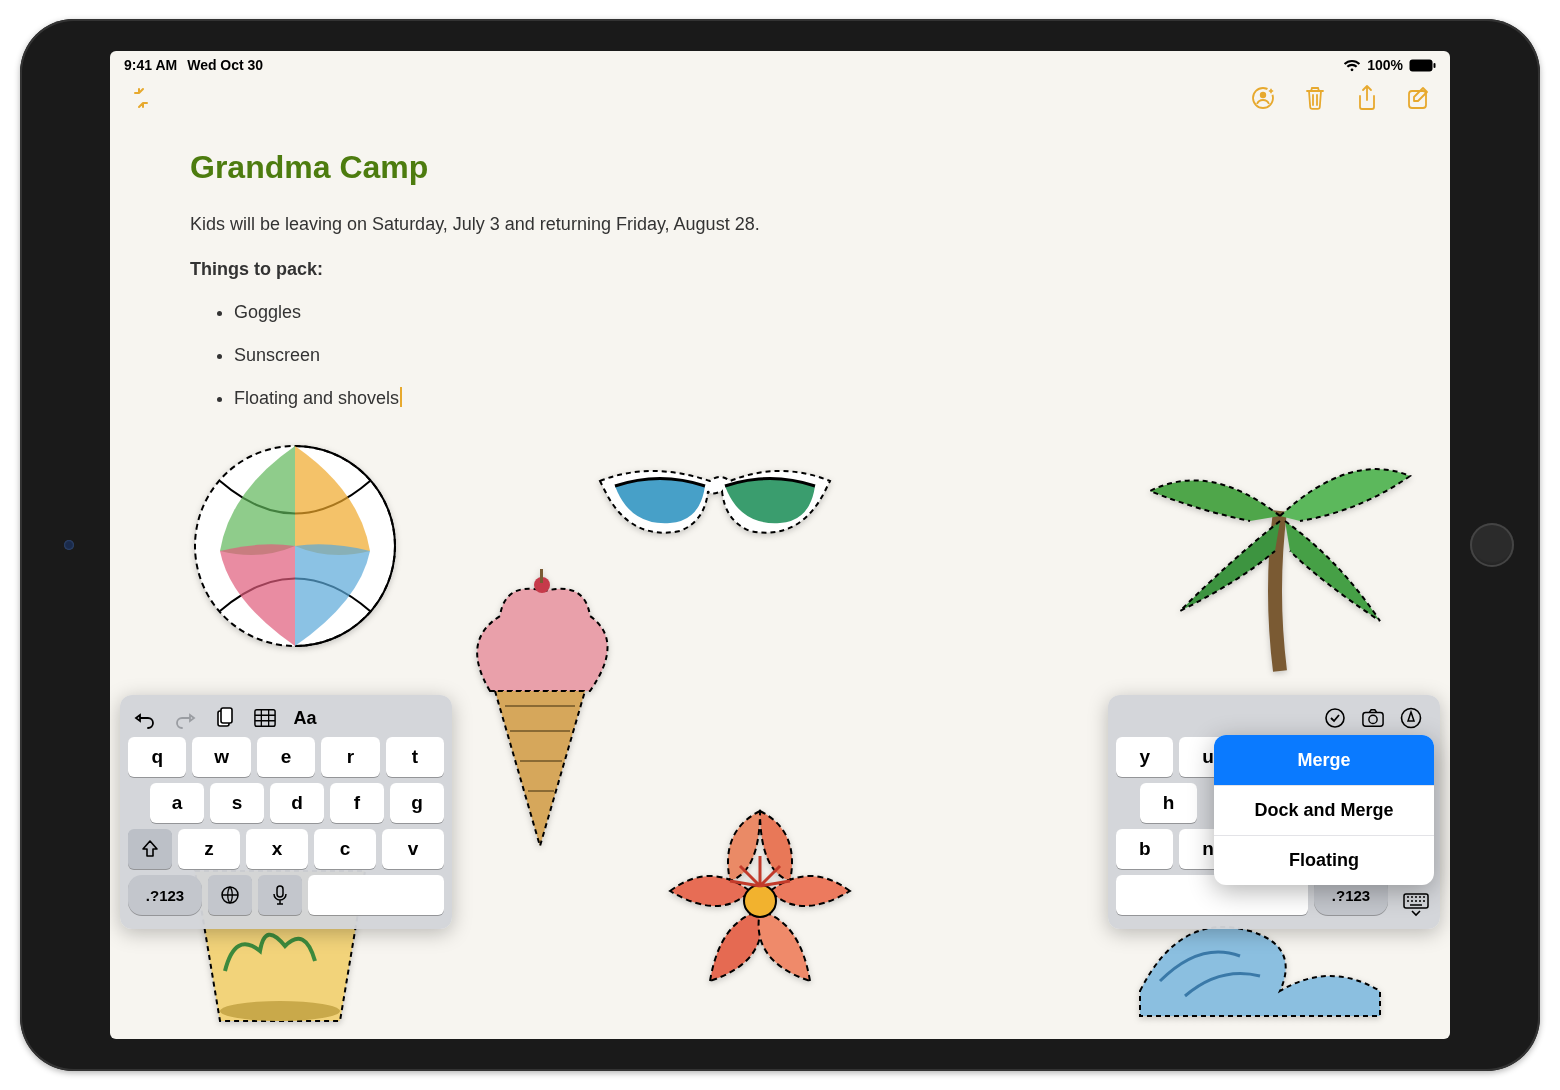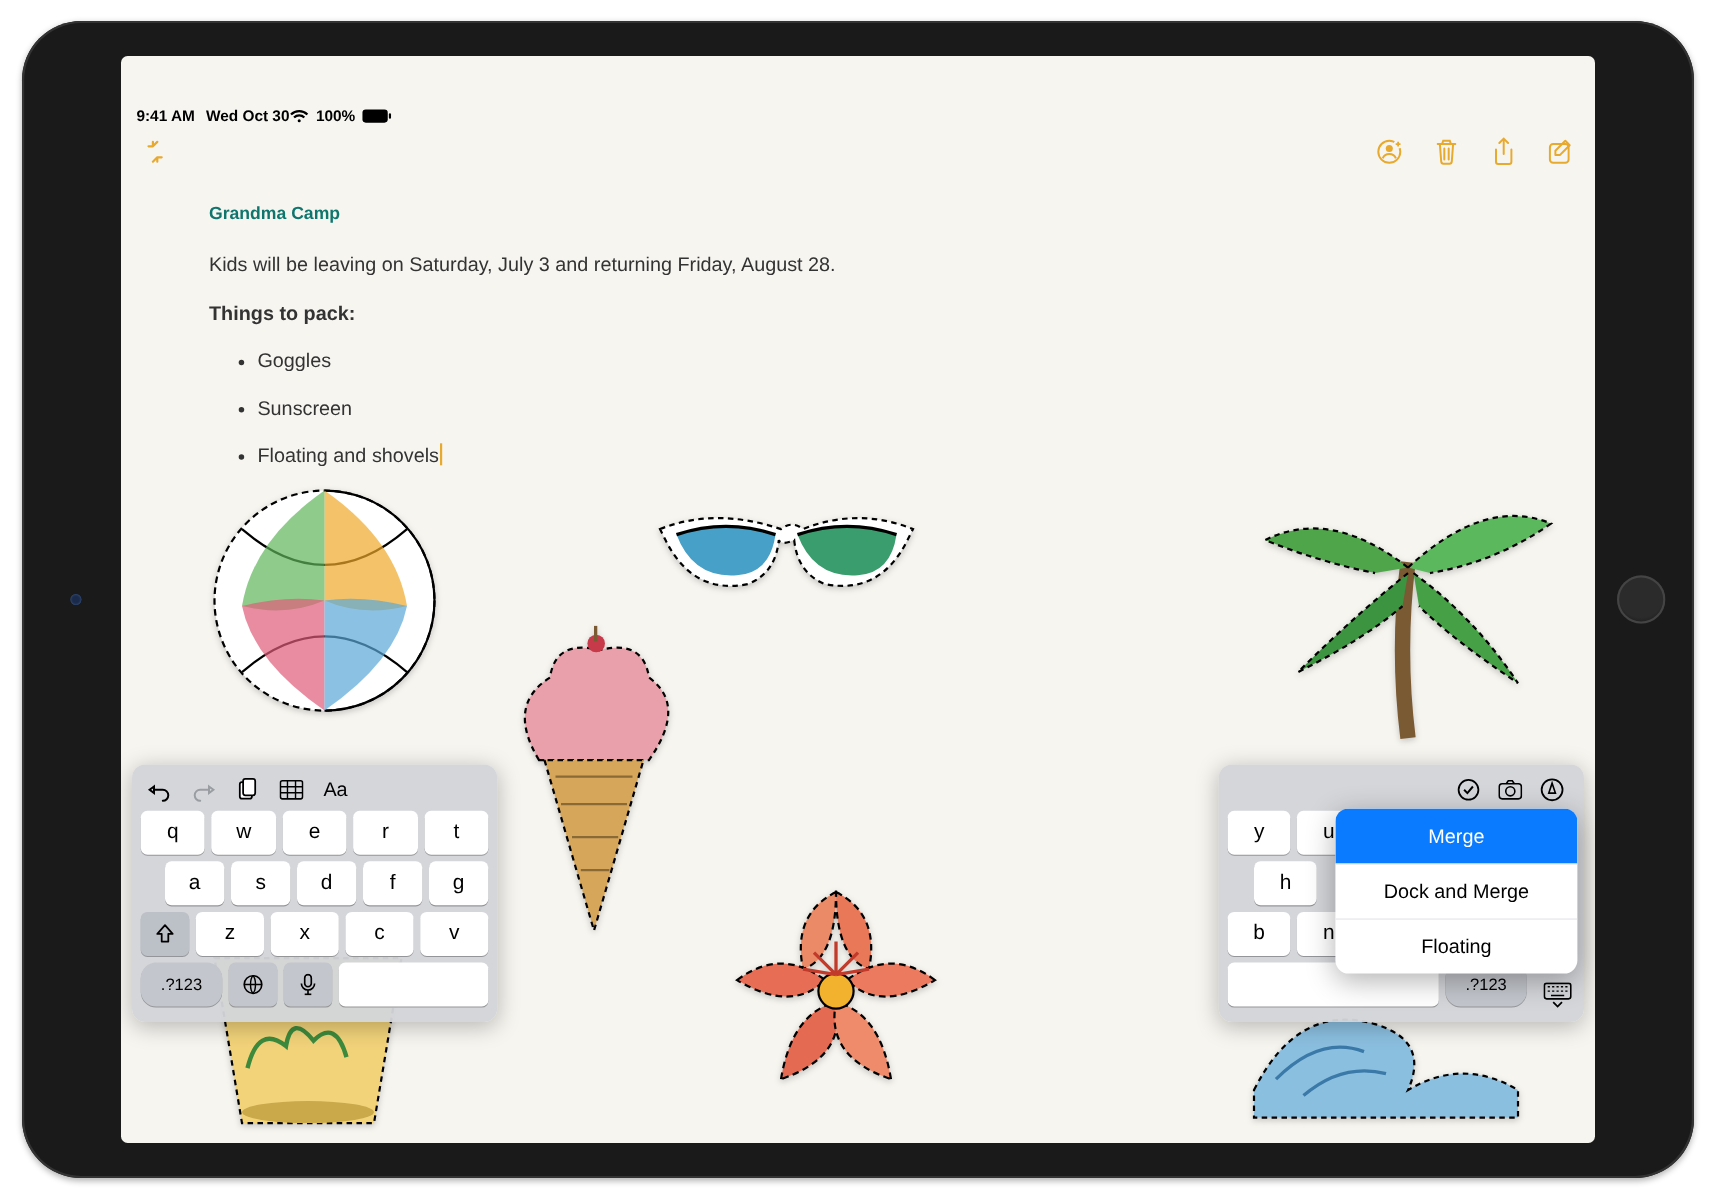--- a/index.html
+++ b/index.html
@@ -46,27 +46,27 @@
     width: 100%;
     height: 100%;
     background: #f7f5f0;
     border-radius: 6px;
     position: relative;
     overflow: hidden;
   }
   
   .status-bar {
     display: flex;
+    justify-content: space-between;
     align-items: center;
     height: 24px;
     padding: 4px 14px 0;
     font-size: 14px;
     font-weight: 600;
     color: #000;
-    margin-top: 40px;
   }
   .status-left { display:flex; gap:10px; }
   .status-right { display:flex; gap:6px; align-items:center; }
   .wifi-ic, .batt-ic { display:inline-flex; align-items:center; }
   
   .navbar {
     height: 46px;
     display:flex;
     justify-content: space-between;
     align-items:center;
@@ -75,35 +75,36 @@
   .nav-left, .nav-right { display:flex; gap:22px; align-items:center; }
   .nav-btn { width:30px; height:30px; display:flex; align-items:center; justify-content:center; cursor:pointer; }
   .gold { color:#e7a92e; }
   
   .note-body {
     padding: 22px 80px 0 80px;
     color:#333;
     font-size: 18px;
     line-height: 1.5;
   }
-  .note-title { font-size: 16px; font-weight:700; color:#0f766e; margin-bottom: 20px; }
+  .note-title { font-size: 32px; font-weight:700; color:#4d7c0f; margin-bottom: 20px; }
   .note-line { margin-bottom: 18px; }
   .note-sub { font-weight:700; margin-bottom:4px; }
   .bullets { list-style: disc; padding-left: 44px; }
   .bullets li { margin: 16px 0; }
   .cursor-bar { display:inline-block; width:2px; height:20px; background:#e7a92e; vertical-align:-3px; margin-left:1px; }
   
   .drawing, .drawing svg { position:absolute; }
   
   .kbd {
     position:absolute;
     background: rgba(210,212,217,0.96);
     border-radius: 12px;
     box-shadow: 0 4px 20px rgba(0,0,0,.25);
     padding: 8px;
+    font-weight: bold;
   }
   .kbd-left { left: 10px; bottom: 110px; width: 332px; }
   .kbd-right { right: 10px; bottom: 110px; width: 332px; }
   .kbd-toolbar { display:flex; gap:18px; align-items:center; padding:4px 6px 8px 6px; color:#000; }
   .kbd-right .kbd-toolbar { justify-content:flex-end; gap:16px; padding-right:10px; }
   .tb-ic { width:22px; height:22px; display:flex; align-items:center; justify-content:center; }
   .tb-ic.dis { color:#9a9da2; }
   .krow { display:flex; gap:6px; margin-bottom:6px; }
   .key {
     background:#fff;

